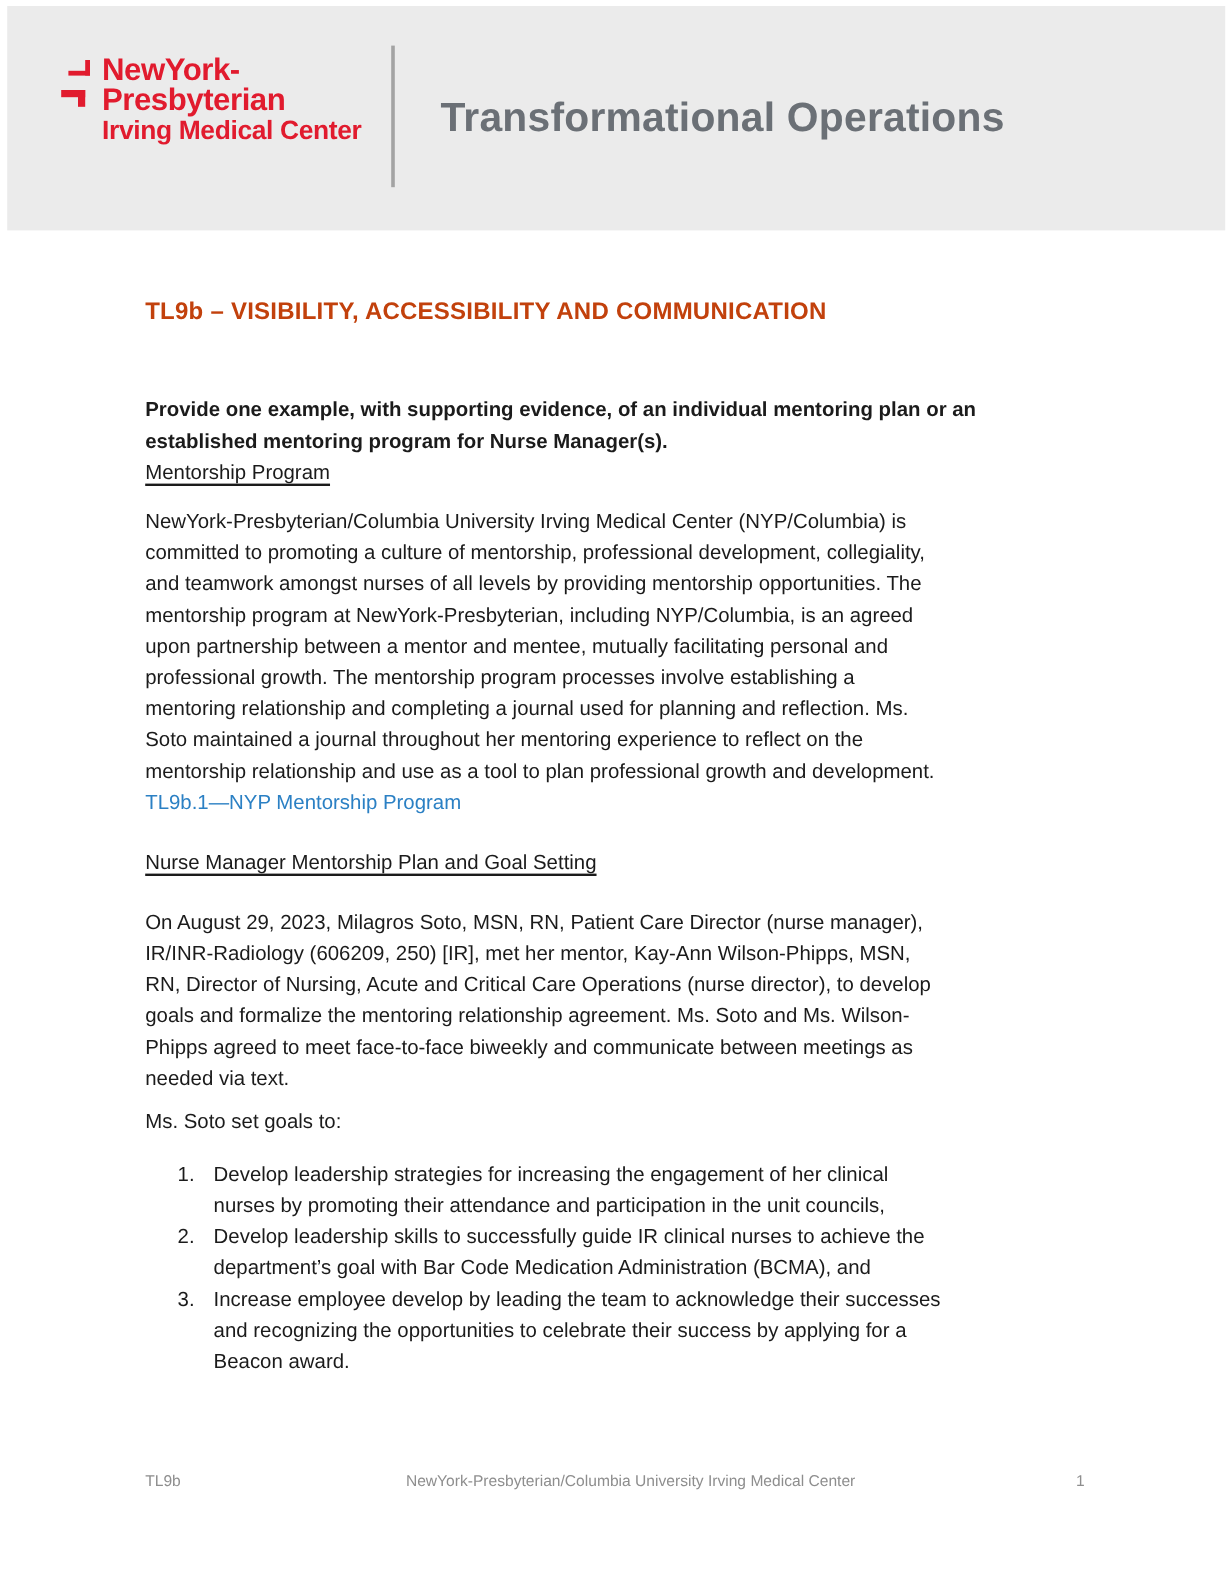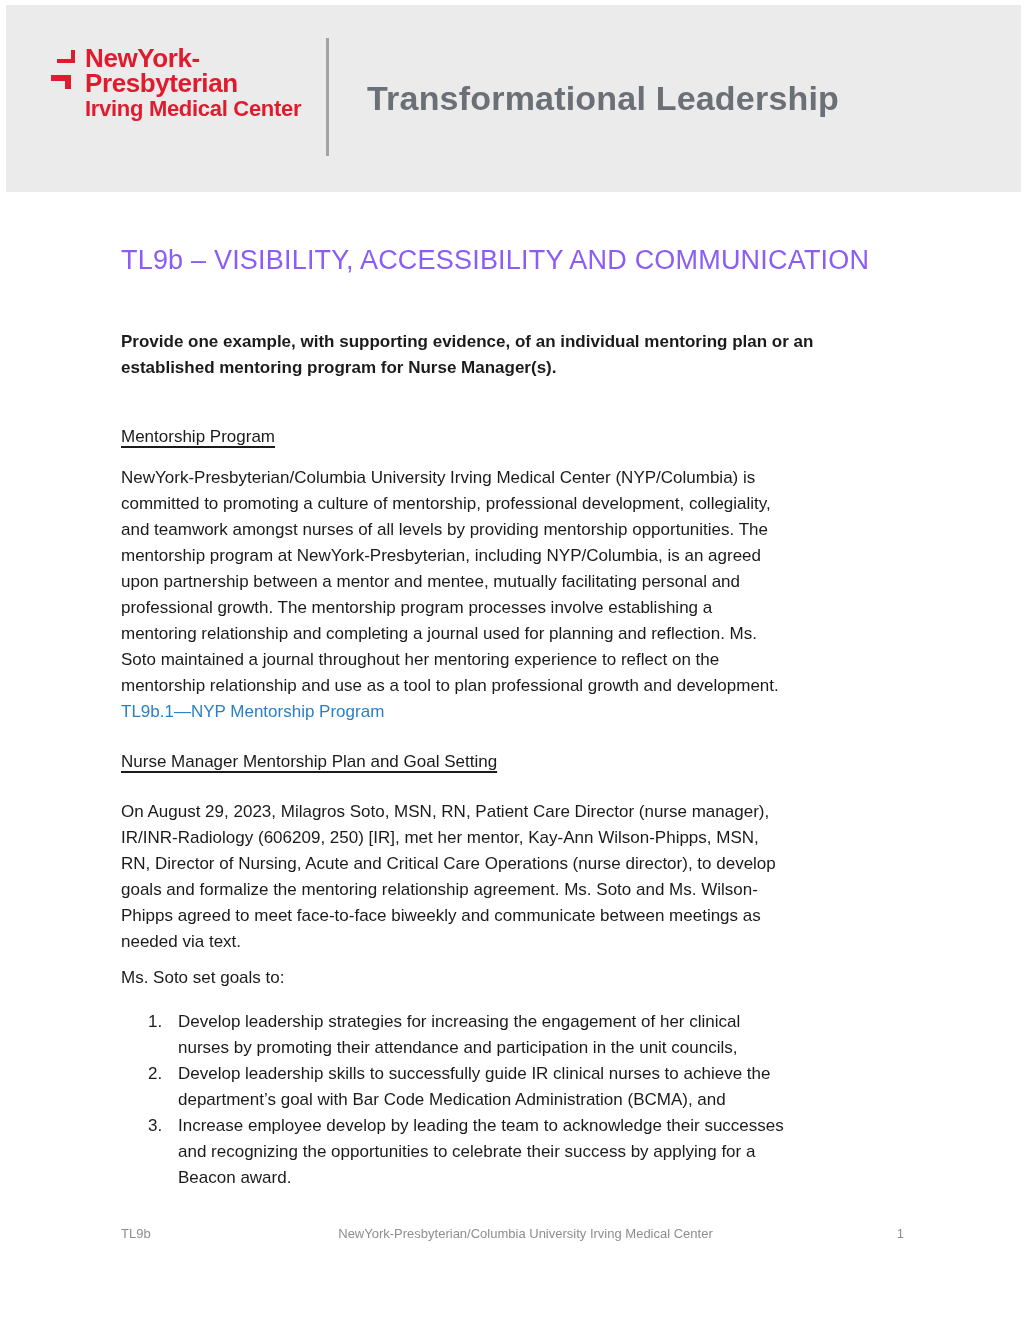--- a/index.html
+++ b/index.html
@@ -27,25 +27,25 @@
   .logo-text{position:absolute;left:85px;top:46px;}
   .logo-main{font-size:26px;line-height:25px;font-weight:700;color:var(--red);letter-spacing:-0.4px;}
   .logo-sub{font-size:22px;line-height:26px;font-weight:700;color:var(--red);letter-spacing:-0.3px;}
   .logo-sub.first{margin-top:8px;}
   .divider{position:absolute;left:326px;top:38px;width:3px;height:118px;background:#a3a3a3;}
   .header-title{position:absolute;left:367px;top:78px;font-size:34px;line-height:40px;
     font-weight:700;color:var(--hdr-gray);letter-spacing:0.2px;white-space:nowrap;}
 
   
   .doc{position:absolute;left:121px;top:243px;width:783px;font-size:17px;line-height:26px;}
-  .doc-title{font-size:27px;line-height:34px;font-weight:400;color:#8b5cf6;
+  .doc-title{font-size:20px;line-height:34px;font-weight:700;color:#c2410c;
     letter-spacing:0.2px;white-space:nowrap;}
   .para{white-space:pre-line;}
   .intro{margin-top:52px;font-weight:bold;}
-  .section-heading{margin-top:43px;text-decoration:underline;text-underline-offset:4px;
+  .section-heading{text-decoration:underline;text-underline-offset:4px;
     text-decoration-thickness:1.5px;}
   .body1{margin-top:15px;}
   .link-line{margin:0;}
   .doc-link{color:var(--link);text-decoration:none;cursor:pointer;}
   .h2-nurse{margin-top:24px;}
   .body2{margin-top:24px;}
   .goals-intro{margin-top:10px;}
   .goals{margin-top:18px;}
   .goal{display:flex;}
   .goal-num{flex:none;width:30px;margin-left:27px;}
@@ -69,21 +69,21 @@
     <div class="mark-top"></div>
     <div class="mark-bottom"></div>
     <div class="logo-text">
       <div class="logo-main">NewYork-</div>
       <div class="logo-main">Presbyterian</div>
       <div class="logo-sub">Irving Medical Center</div>
     </div>
   </div>
 
   <div class="divider"></div>
-  <div class="header-title">Transformational Leadership</div>
+  <div class="header-title">Transformational Operations</div>
 
   <div class="doc">
 
     <div class="doc-title">TL9b – VISIBILITY, ACCESSIBILITY AND COMMUNICATION</div>
 
     <div class="para intro">Provide one example, with supporting evidence, of an individual mentoring plan or an
 established mentoring program for Nurse Manager(s).</div>
 
     <div class="section-heading">Mentorship Program</div>
 

